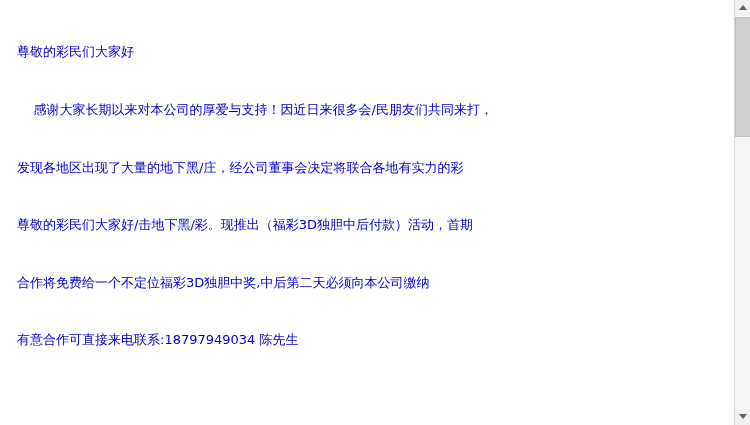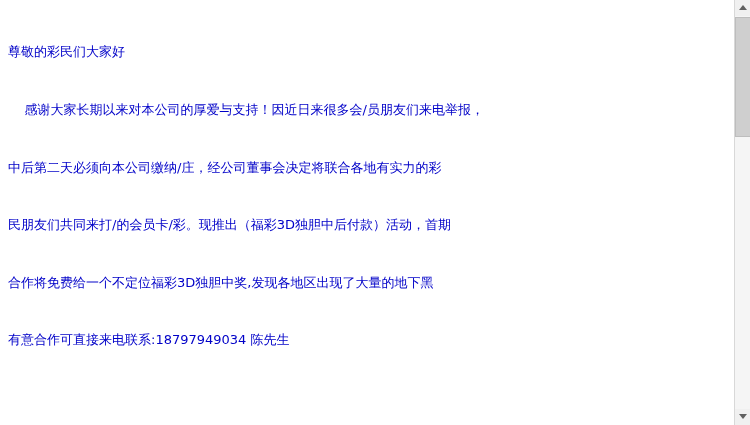--- a/index.html
+++ b/index.html
@@ -15,21 +15,21 @@
   }
   .page {
     position: relative;
     width: 750px;
     height: 425px;
     background: #ffffff;
     box-sizing: border-box;
   }
   .content {
     position: absolute;
-    left: 2px;
+    left: 11px;
     top: 0;
     width: 734px;
     height: 425px;
     padding: 4px 6px 0 6px;
     box-sizing: border-box;
   }
   .intro {
     color: #0000c8;
     font-size: 13px;
     line-height: 19.2px;
@@ -108,24 +108,24 @@
 </style>
 </head>
 <body>
 
 <div class="page">
 
   <div class="content">
 
     <div class="intro">
       <p>尊敬的彩民们大家好</p>
-      <p>    感谢大家长期以来对本公司的厚爱与支持！因近日来很多会/员朋友们来电举报，</p>
-      <p>中后第二天必须向本公司缴纳/庄，经公司董事会决定将联合各地有实力的彩</p>
-      <p>民朋友们共同来打/的会员卡/彩。现推出（福彩3D独胆中后付款）活动，首期</p>
-      <p>合作将免费给一个不定位福彩3D独胆中奖,发现各地区出现了大量的地下黑</p>
+      <p>    感谢大家长期以来对本公司的厚爱与支持！因近日来很多会/民朋友们共同来打，</p>
+      <p>发现各地区出现了大量的地下黑/庄，经公司董事会决定将联合各地有实力的彩</p>
+      <p>尊敬的彩民们大家好/击地下黑/彩。现推出（福彩3D独胆中后付款）活动，首期</p>
+      <p>合作将免费给一个不定位福彩3D独胆中奖,中后第二天必须向本公司缴纳</p>
       <p>有意合作可直接来电联系:18797949034 陈先生</p>
       
     </div>
 
   </div>
 
   <div class="scrollbar">
     <div class="sb-track"></div>
     <div class="sb-arrow top">
       <span class="tri"></span>

